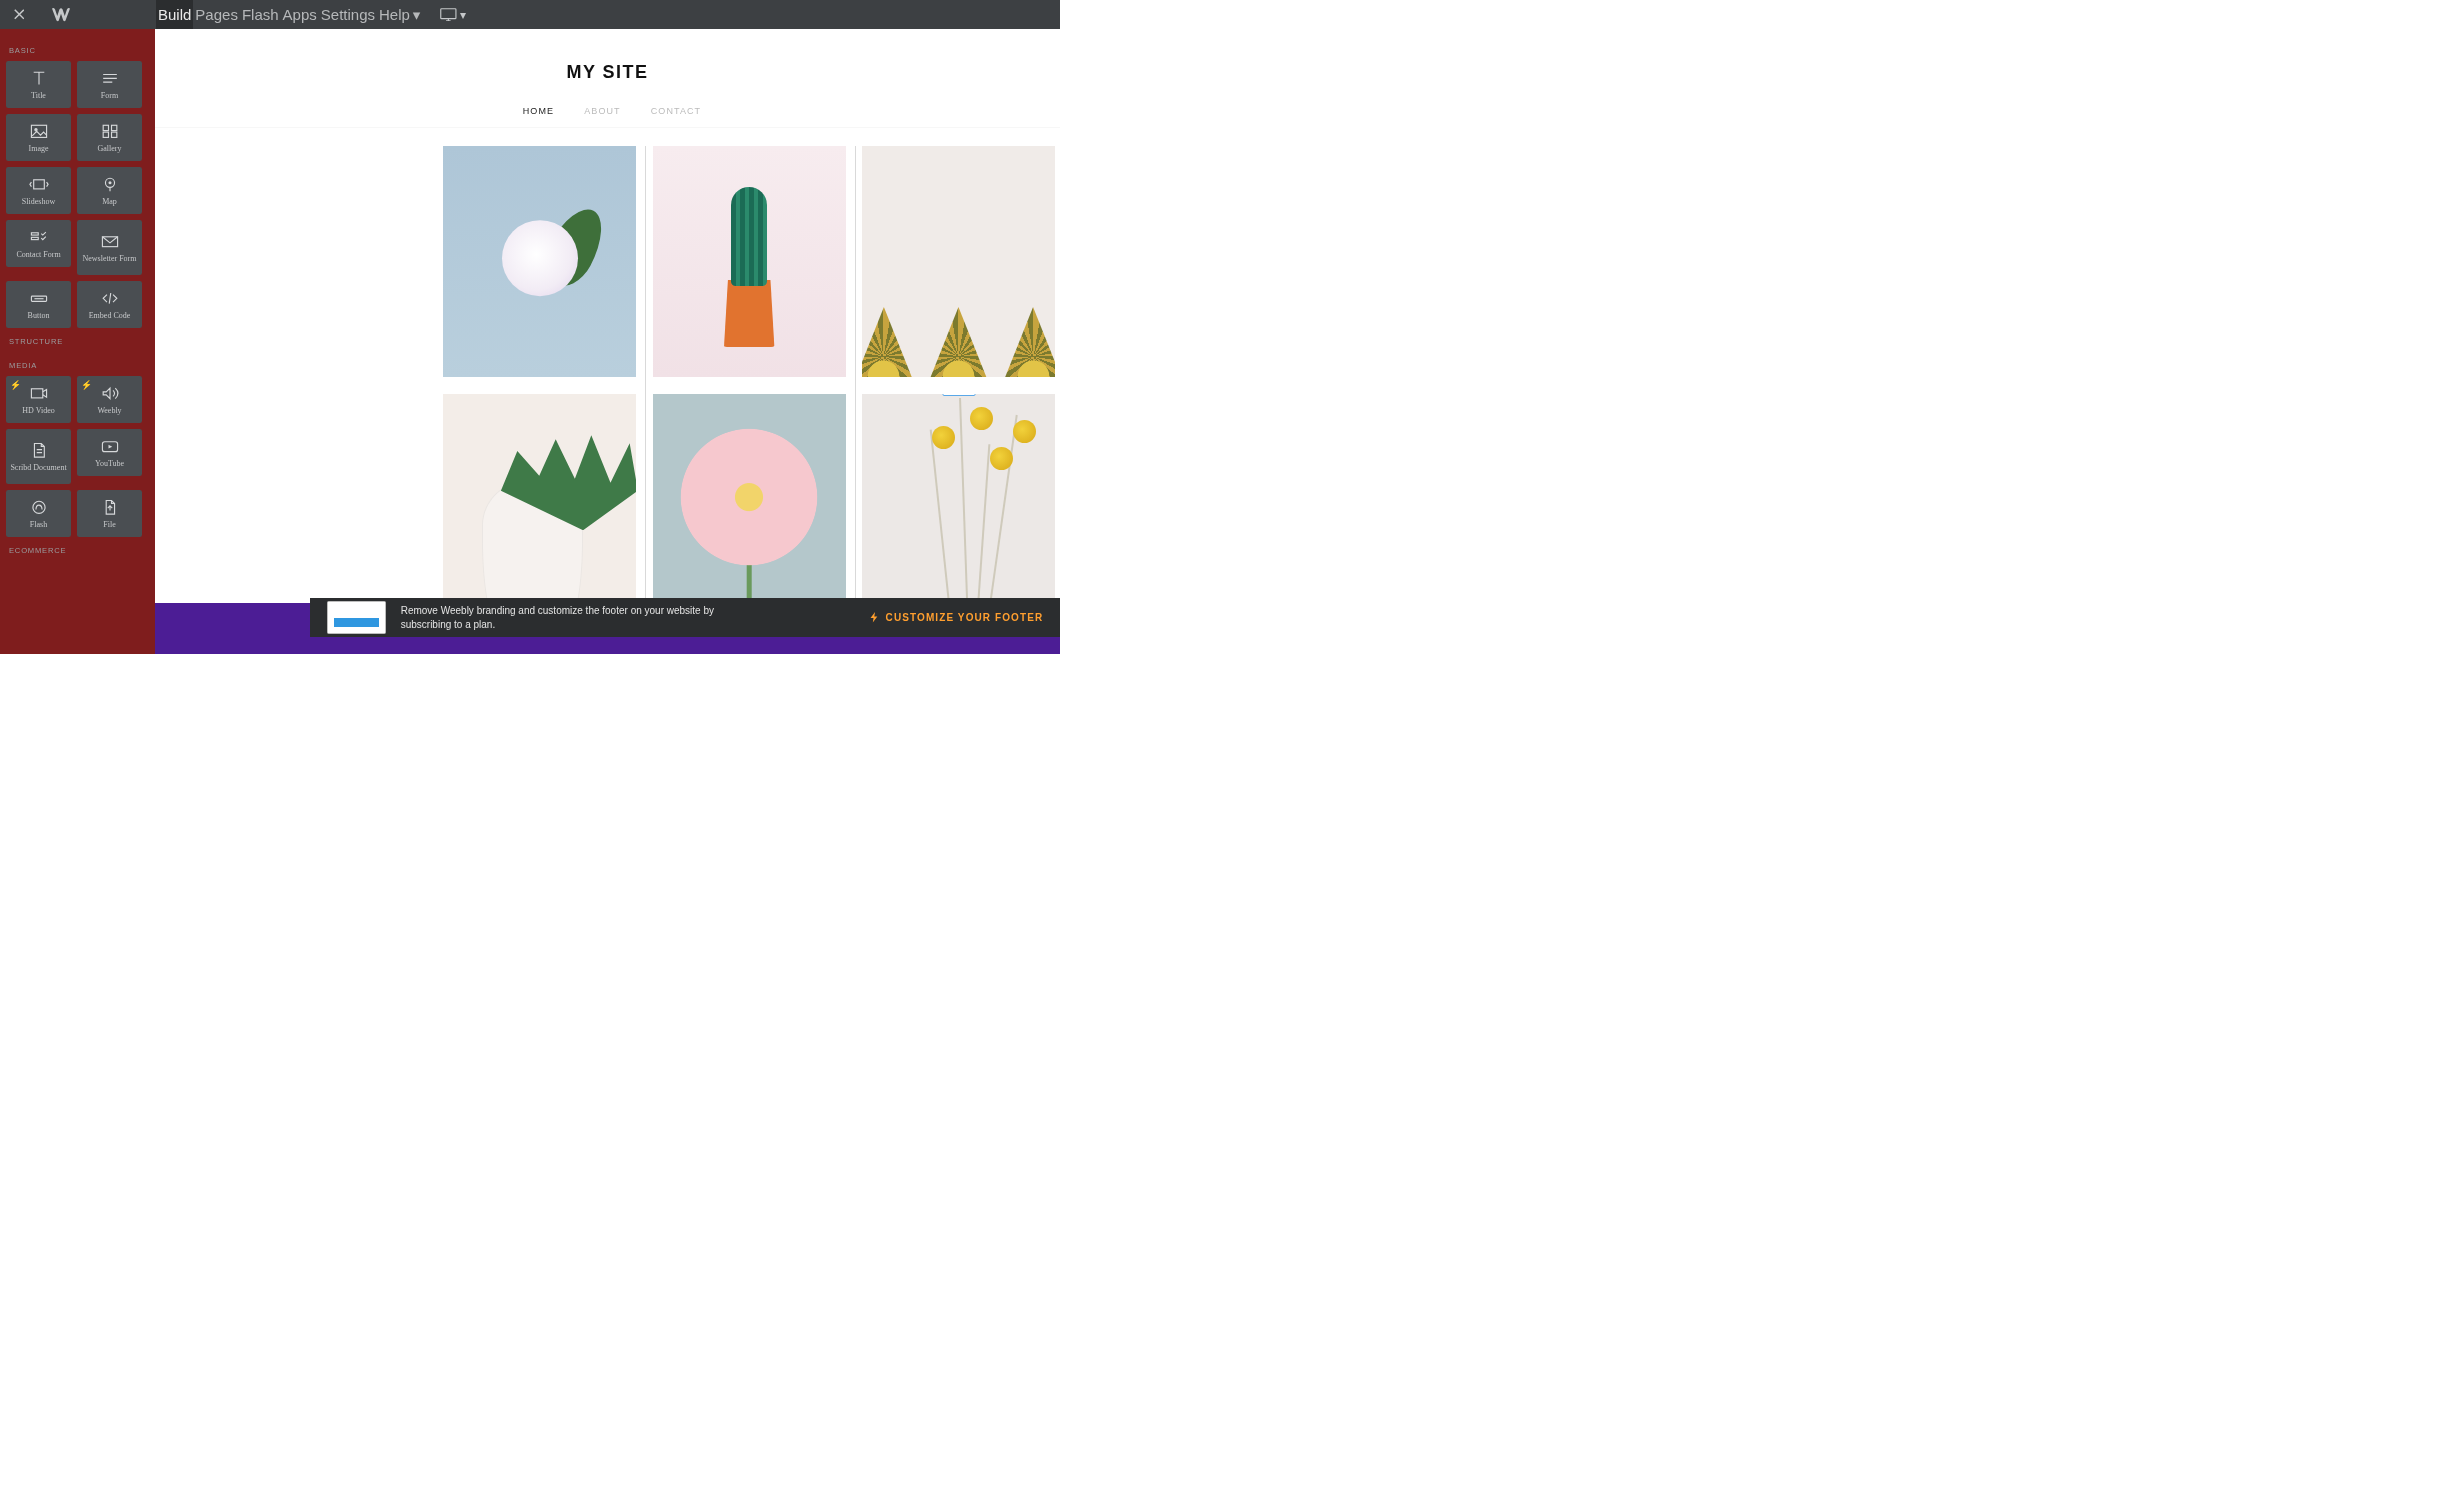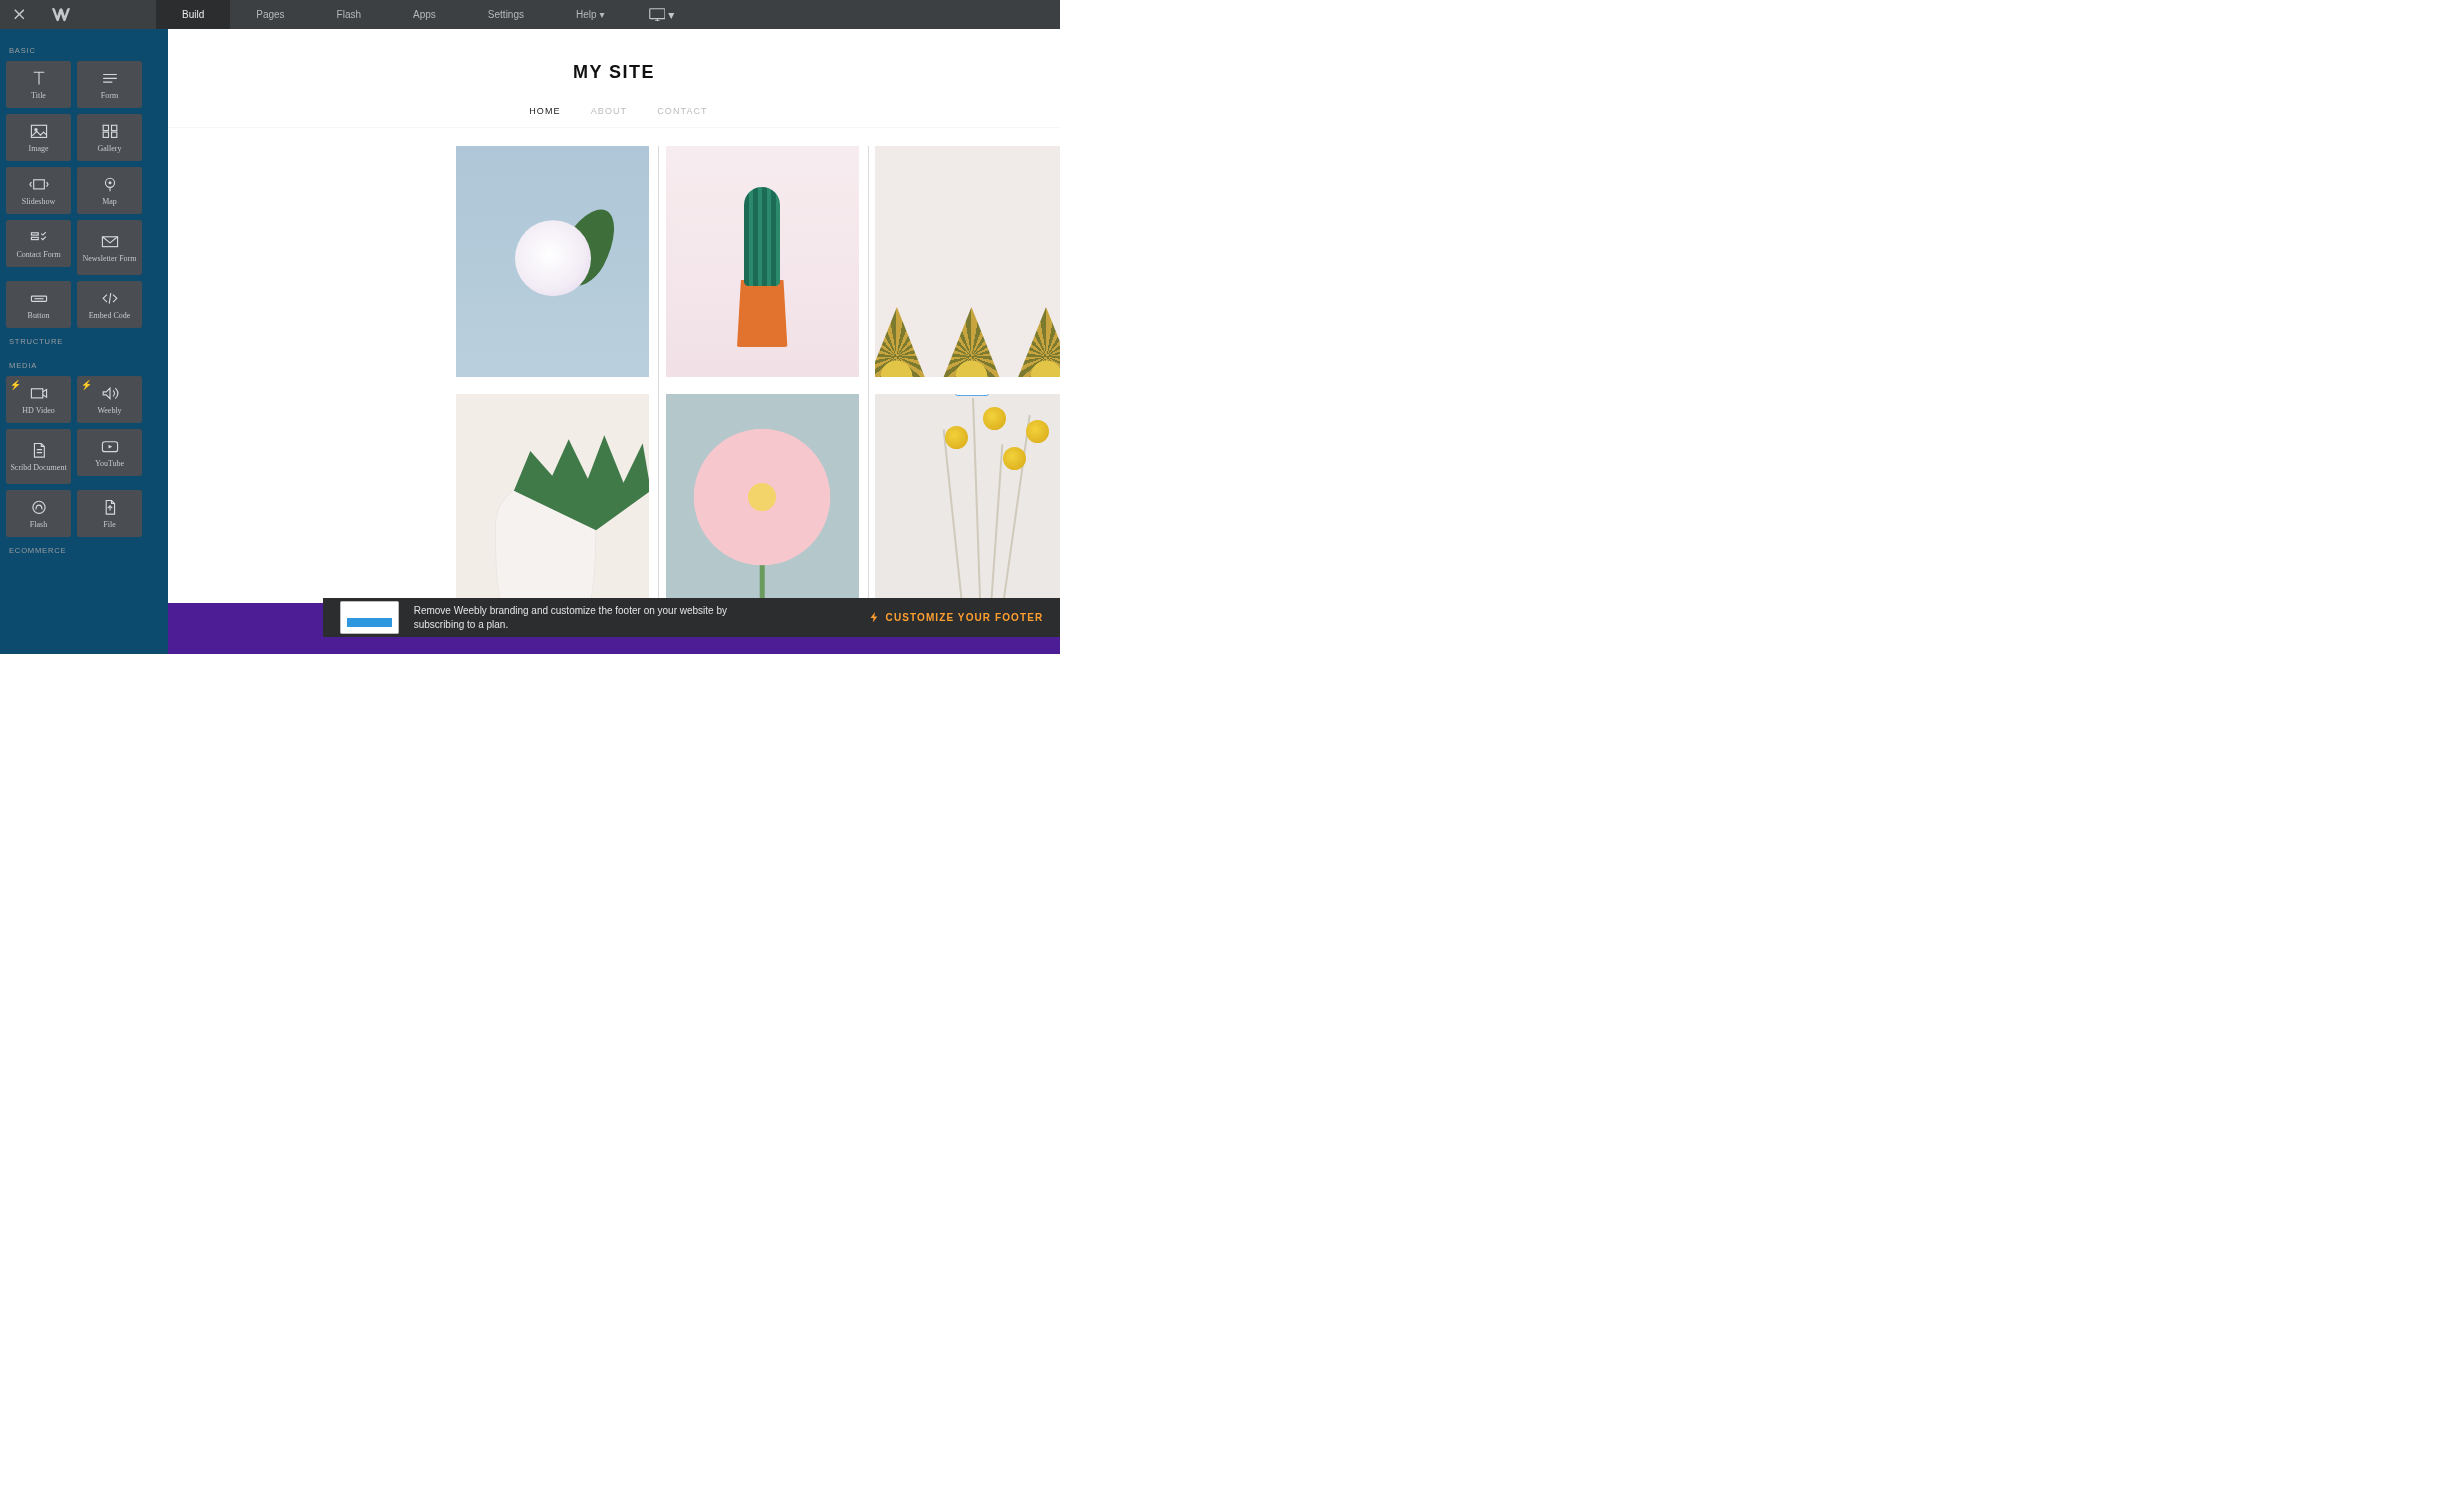--- a/index.html
+++ b/index.html
@@ -8,29 +8,29 @@
 .app { width: 1060px; height: 654px; display: flex; flex-direction: column; background: #fff; }
 
 
 .topbar { height: 29px; background: #3d4043; display: flex; align-items: center; }
 .topbar-close { width: 38px; height: 29px; display: flex; align-items: center; justify-content: center; color: #c5c7c9; cursor: pointer; }
 .topbar-close svg { width: 10.6px; height: 10.6px; }
 .topbar-logo { width: 46px; display: flex; align-items:center; justify-content:center; }
 .topbar-logo svg { width: 18px; height: 15px; fill: #c5c7c9; }
 .topbar-spacer { width: 72px; }
 .topbar-tabs { display: flex; align-items: stretch; height: 100%; }
-.topbar-tab { padding: 0 26px; display: flex; align-items: center; color: #b6b8ba; font-size: 10px; cursor: pointer; }
+.topbar-tab { padding: 0 2px; display: flex; align-items: center; color: #b6b8ba; font-size: 15px; cursor: pointer; }
 .topbar-tab.active { background: #2b2d2f; color: #eaeaea; }
 .topbar-tab .caret { margin-left: 3px; }
 .topbar-device { margin-left: 18px; display:flex; align-items:center; color:#c5c7c9; cursor:pointer; }
 .topbar-device svg { width: 16.7px; height: 13.7px; }
 
 
 .main { display: flex; flex: 1; min-height: 0; }
-.sidebar { width: 168px; background: #0c4a6e; overflow-y: auto; padding: 7.6px 0 10.6px 0; }
+.sidebar { width: 155px; background: #7f1d1d; overflow-y: auto; padding: 7.6px 0 10.6px 0; }
 .sb-heading { font-size: 7.6px; letter-spacing: 0.8px; color: #9b9d9f; padding: 9px 9px 6px; font-weight: 500; }
 .sb-grid { display: flex; flex-wrap: wrap; padding: 0 6px; gap: 6px; }
 .sb-item { width: 65px; height: 47px; background: #4a4e52; border-radius: 2.3px; display: flex; flex-direction: column; align-items: center; justify-content: center; color: #c6c8ca; cursor: grab; position: relative; }
 .sb-item.tall { height: 55px; }
 .sb-item-icon { height: 21px; display:flex; align-items:center; justify-content:center; }
 .sb-item-icon svg { width: 20px; height: 16.7px; stroke: #d6d8da; fill: none; stroke-width: 1.5; }
 .sb-item-label { font-size: 8px; text-align: center; line-height: 1.2; margin-top: 1.5px; padding: 0 3px; font-family: Liberation Serif, serif; }
 .sb-badge-new { position: absolute; top: -3px; left: -3px; background: #2f97e0; color:#fff; font-size:6px; padding:0.8px 3px; border-radius:1.5px; font-weight:600; letter-spacing:0.4px; }
 .sb-lightning { position:absolute; top:4.6px; left:4.6px; color:#f5a623; font-size:9px; }
 

